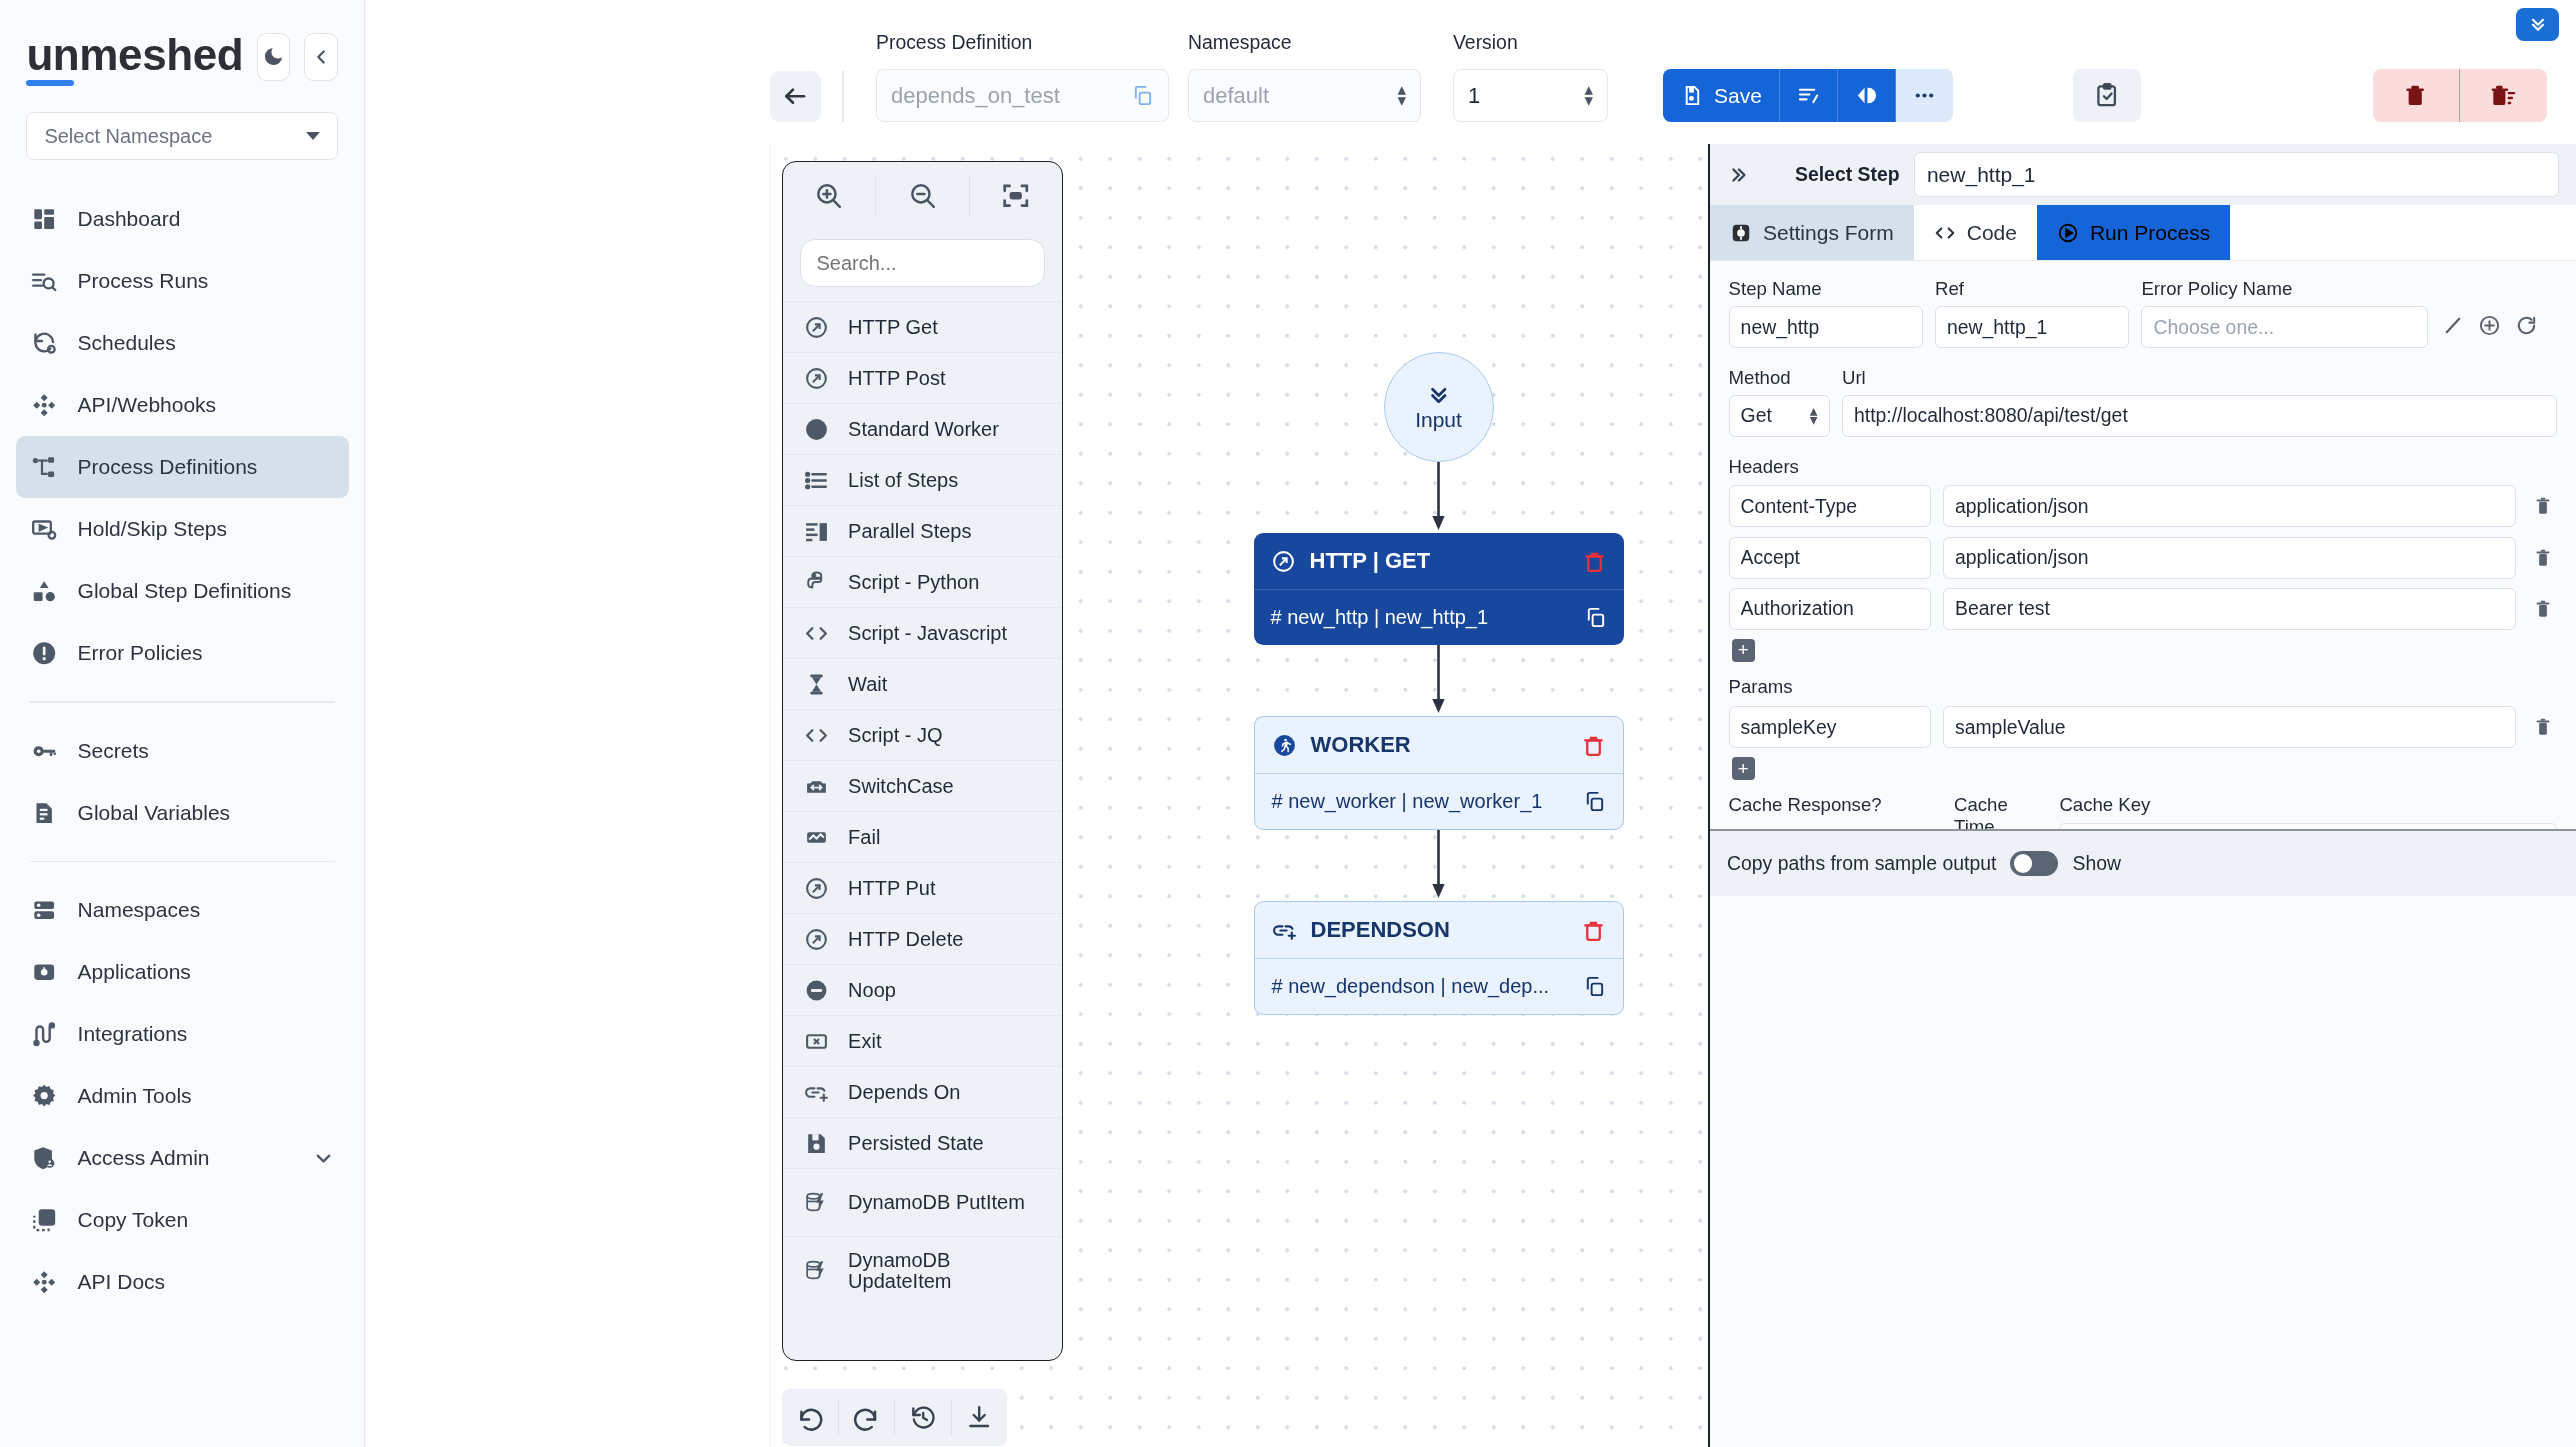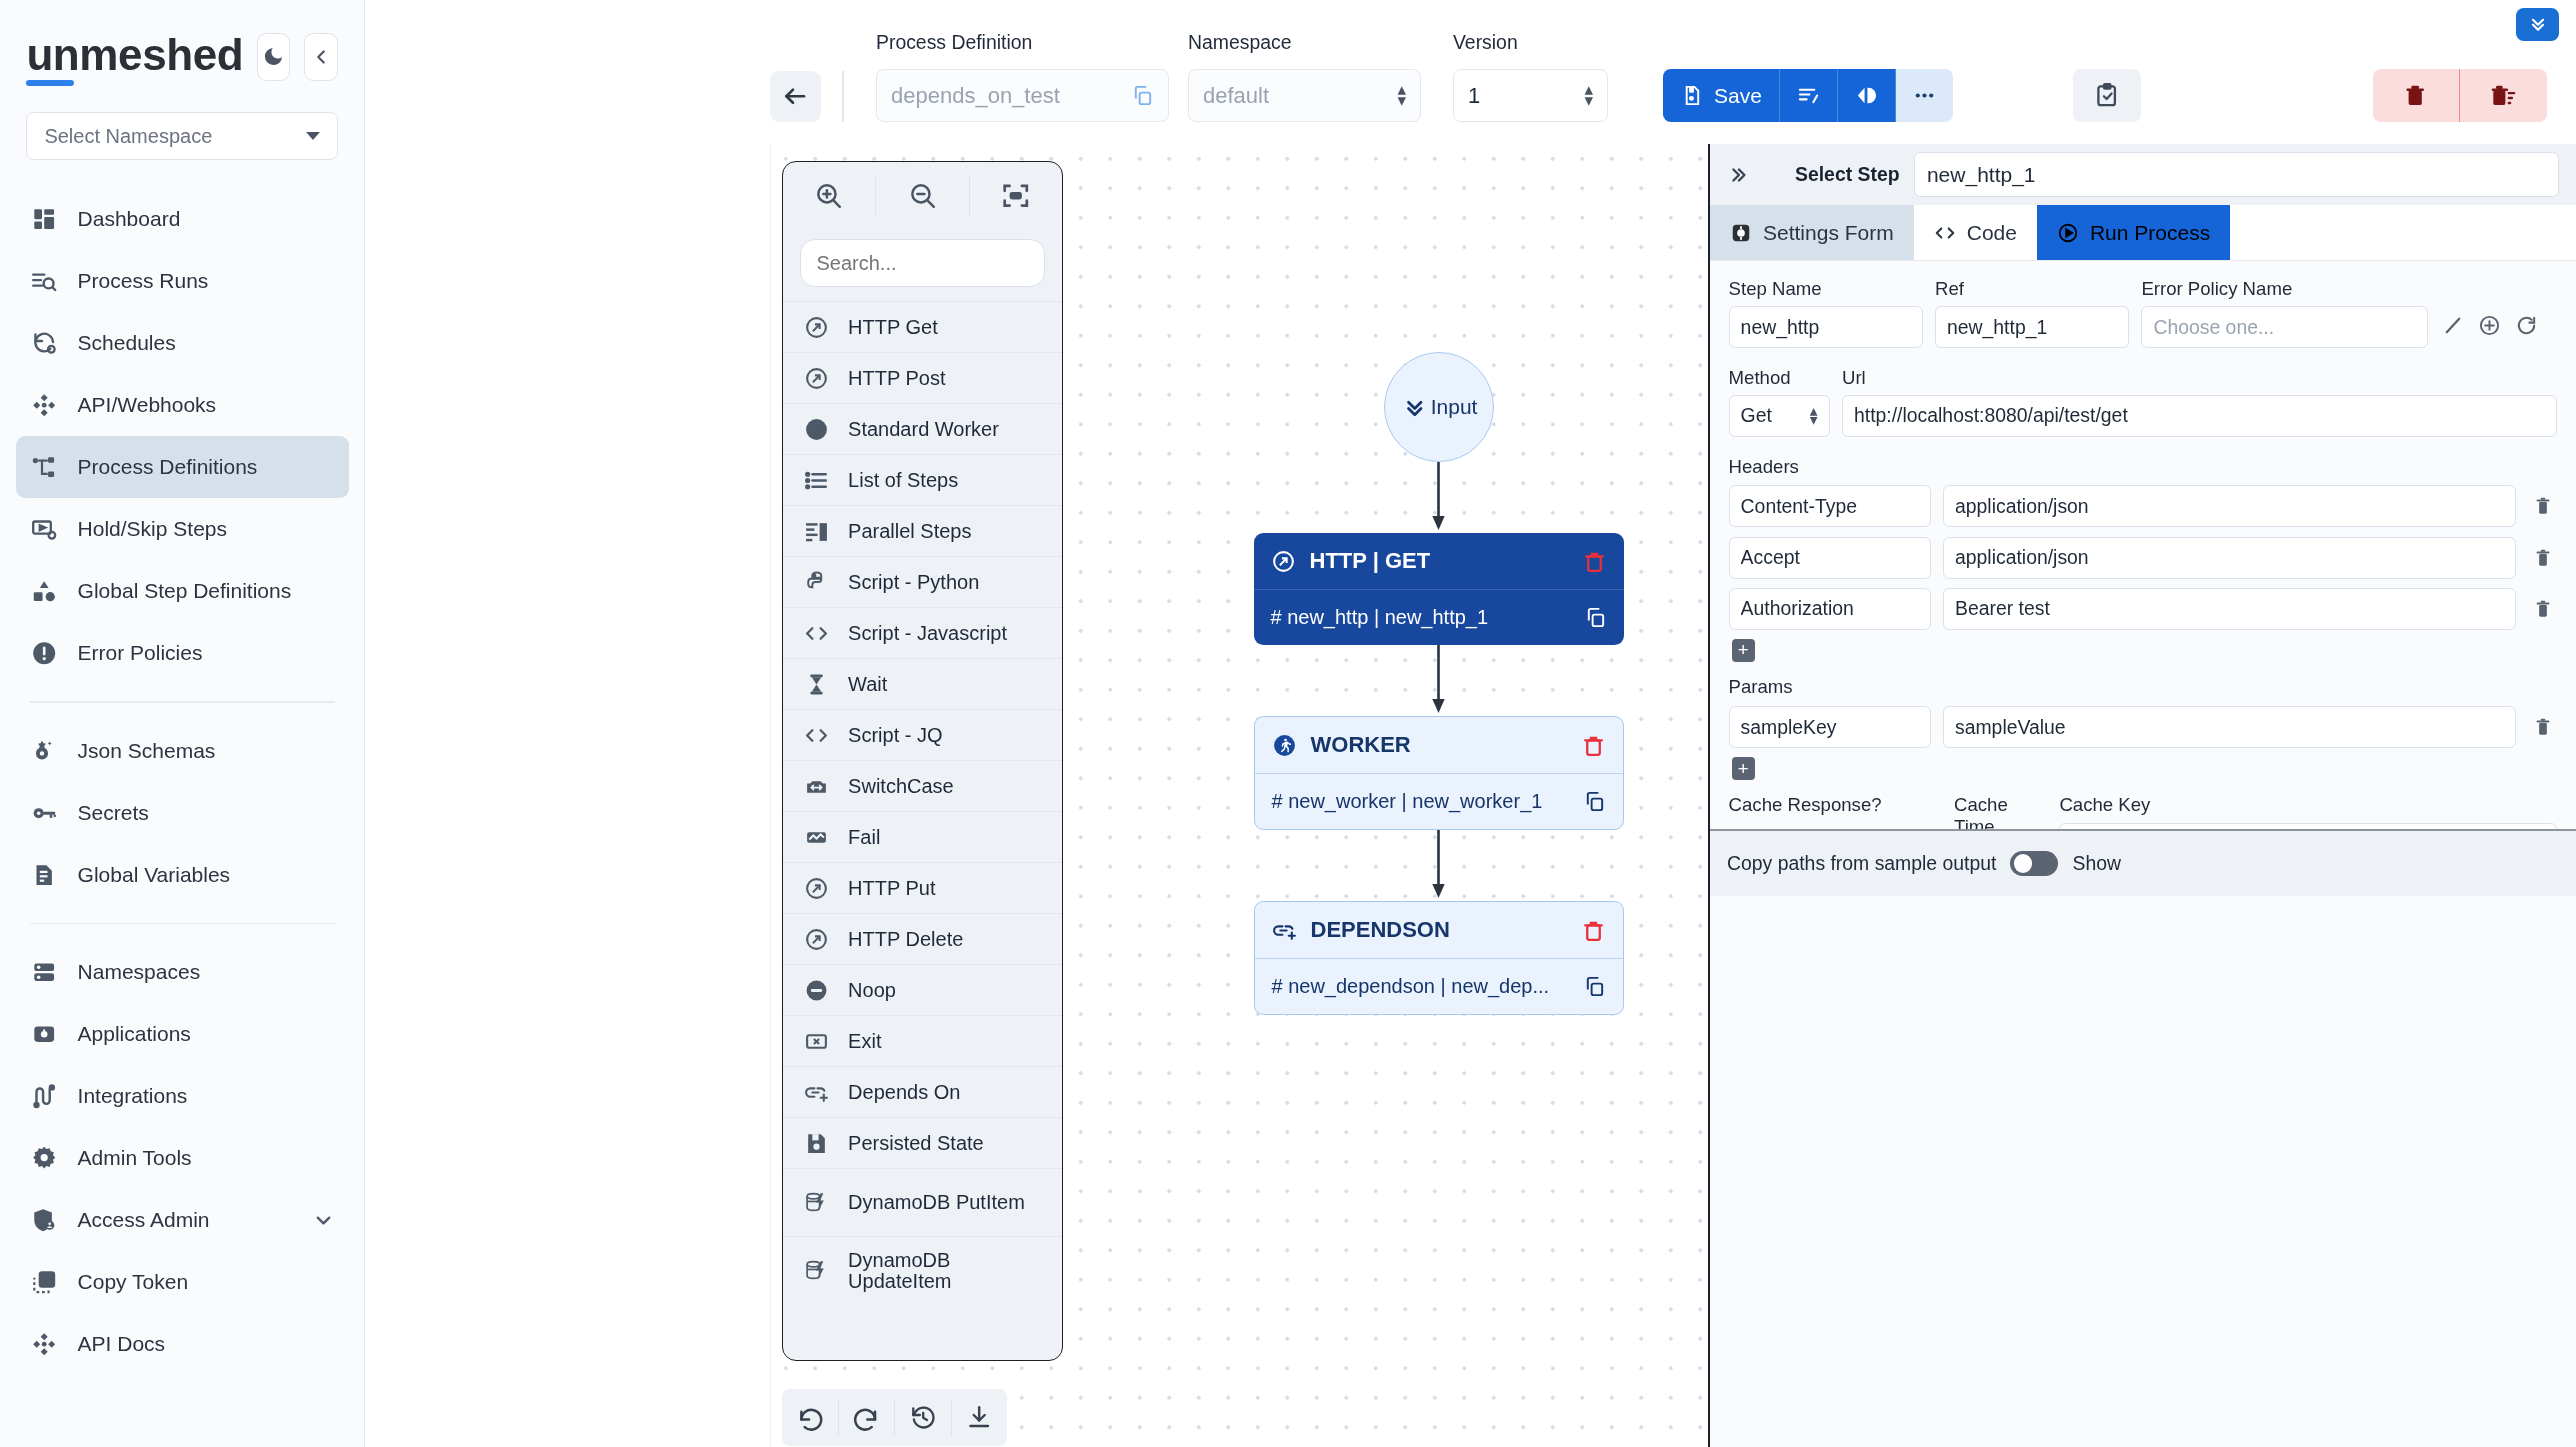--- a/index.html
+++ b/index.html
@@ -114,21 +114,21 @@
 
   .hist-bar { position:absolute; left: 11px; top: 1245px; width: 225px; height: 57px;
               background:#eef1f6; border-radius: 7.8px; display:flex; align-items:center; }
   .hist-bar .hb { flex:1; display:flex; align-items:center; justify-content:center;
                   color:#37414f; cursor:pointer; height: 36px; border-right:1.6px solid #dde3eb; }
   .hist-bar .hb:last-child { border-right:none; }
 
   
   .flow { position:absolute; left: 450px; top: 0; width: 435px; }
   .node-input { width: 110px; height: 110px; border-radius:50%; background:#eaf2fd;
-                border: 1.9px solid #a8c9ee; display:flex; flex-direction:row;
+                border: 1.9px solid #a8c9ee; display:flex; flex-direction:column;
                 align-items:center; justify-content:center; gap:1.6px; margin: 0 auto;
                 margin-top: 208px; color:#15356b; font-size: 21px; cursor:pointer; }
   .arrow { width: 435px; display:flex; justify-content:center; }
   .arrow svg { display:block; }
   .node { width: 370px; margin: 0 auto; border-radius: 9.3px; overflow:hidden; cursor:pointer; }
   .node .nh { height: 56px; display:flex; align-items:center; gap: 14px; padding: 0 17px;
               font-size: 22px; font-weight:700; }
   .node .nb { height: 56px; display:flex; align-items:center; padding: 0 17px; font-size: 20px; }
   .node .trash { margin-left:auto; display:flex; }
   .node .copy2 { margin-left:auto; display:flex; }
@@ -289,31 +289,20 @@
             </svg>
           </span>
         <span>Error Policies</span>
       </div>
 
       <div class="nav-sep"></div>
 
       <div class="nav-item">
         <span class="ic">
             <svg viewBox="0 0 24 24" fill="currentColor">
-              <path d="M10 2.5l1.3 2.2 2.4.5-1.6 1.9.3 2.5L10 8.6 7.6 9.6l.3-2.5L6.3 5.2l2.4-.5z"></path>
-              <circle cx="10" cy="14" r="5.5"></circle>
-              <circle cx="10" cy="14" r="2" fill="#fafbfd"></circle>
-              <path d="M17 3l.6 1.3 1.3.6-1.3.6L17 6.8l-.6-1.3-1.3-.6 1.3-.6z"></path>
-            </svg>
-          </span>
-        <span>Json Schemas</span>
-      </div>
-      <div class="nav-item">
-        <span class="ic">
-            <svg viewBox="0 0 24 24" fill="currentColor">
               <circle cx="7" cy="12" r="4.6"></circle>
               <circle cx="7" cy="12" r="1.6" fill="#fafbfd"></circle>
               <rect x="11" y="10.6" width="11" height="2.8" rx="1"></rect>
               <rect x="17" y="13.2" width="2.4" height="3.2" rx="1"></rect>
               <rect x="20.5" y="13.2" width="2.2" height="2.4" rx="1"></rect>
             </svg>
           </span>
         <span>Secrets</span>
       </div>
       <div class="nav-item">

